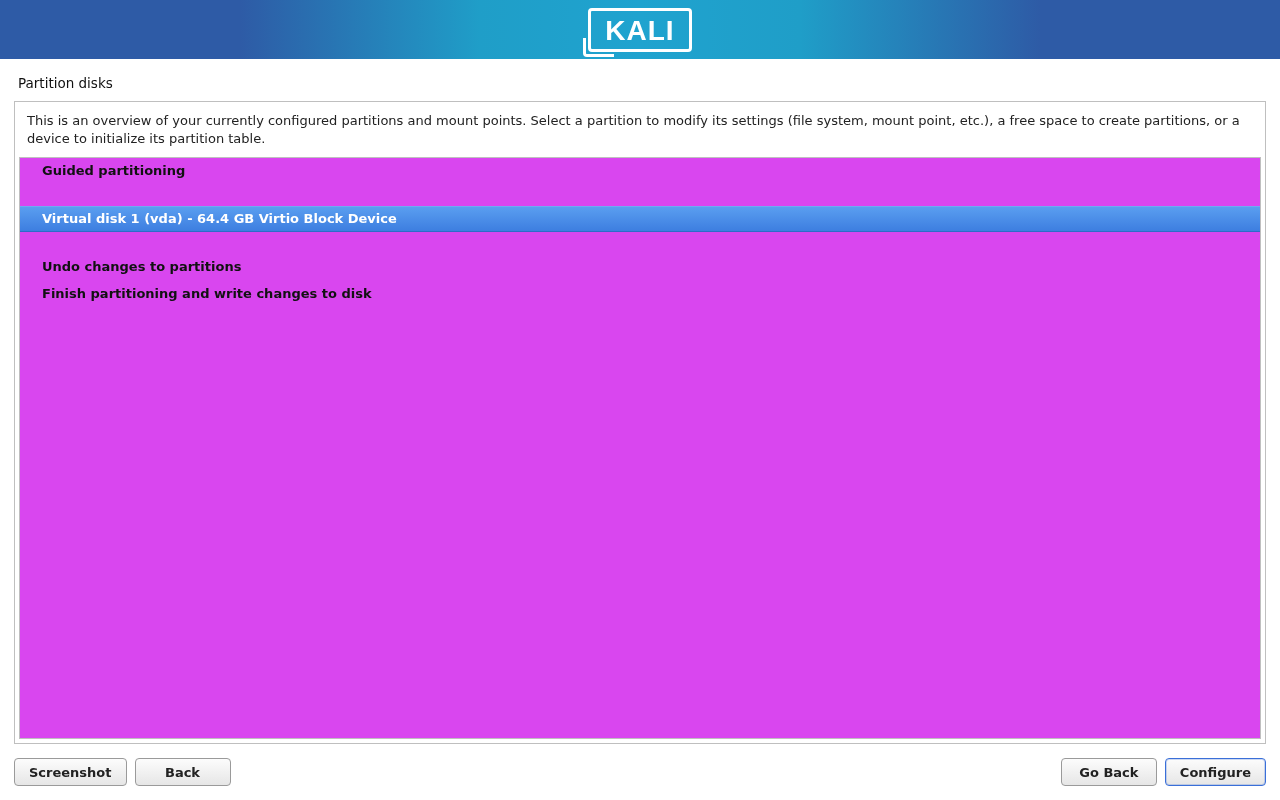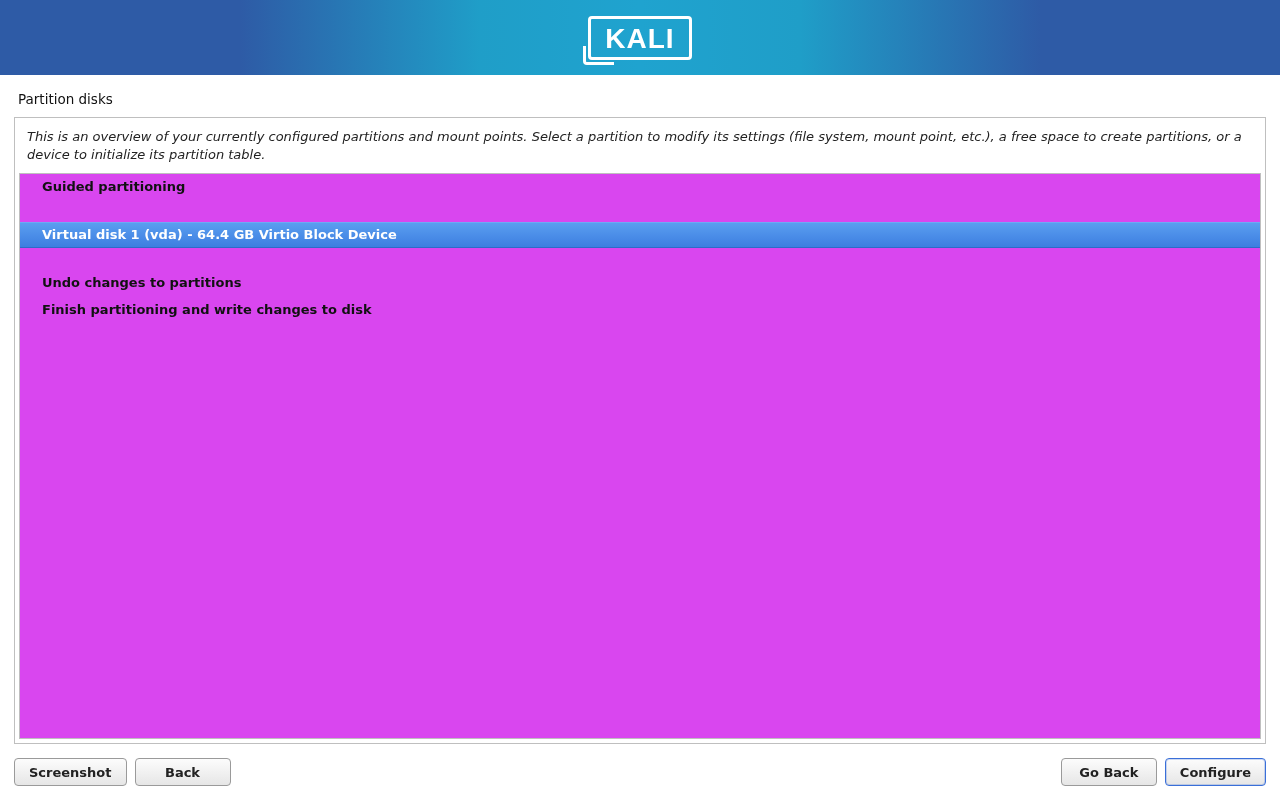--- a/index.html
+++ b/index.html
@@ -8,21 +8,21 @@
     height: 800px;
     font-family: "DejaVu Sans", "Liberation Sans", Arial, sans-serif;
     font-size: 13px;
     background: #ffffff;
     overflow: hidden;
     display: flex;
     flex-direction: column;
   }
   .banner {
     width: 100%;
-    height: 75px;
+    height: 59px;
     background: #2e5ba6;
     display: flex;
     align-items: center;
     justify-content: center;
     position: relative;
   }
   .banner-center {
     width: 800px;
     height: 100%;
     background: linear-gradient(to right, #2e5ba6 0%, #1f9ec8 30%, #1fa3cf 50%, #1f9ec8 70%, #2e5ba6 100%);
@@ -65,21 +65,20 @@
   .content-outer {
     margin: 0 14px 0 14px;
     border: 1px solid #bfbfbf;
     flex: 1;
     display: flex;
     flex-direction: column;
     background: #ffffff;
   }
   .instructions {
     padding: 10px 12px 10px 12px;
-    font-style: italic;
     color: #222;
     line-height: 1.35;
     font-size: 13px;
   }
   .listbox {
     margin: 0 4px 4px 4px;
     border: 1px solid #bfbfbf;
     flex: 1;
     background: #d946ef;
     overflow: auto;

